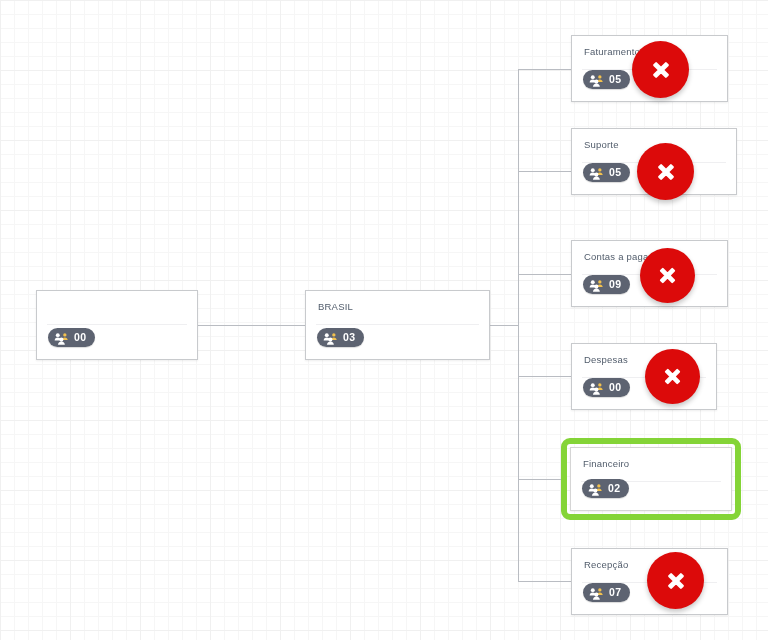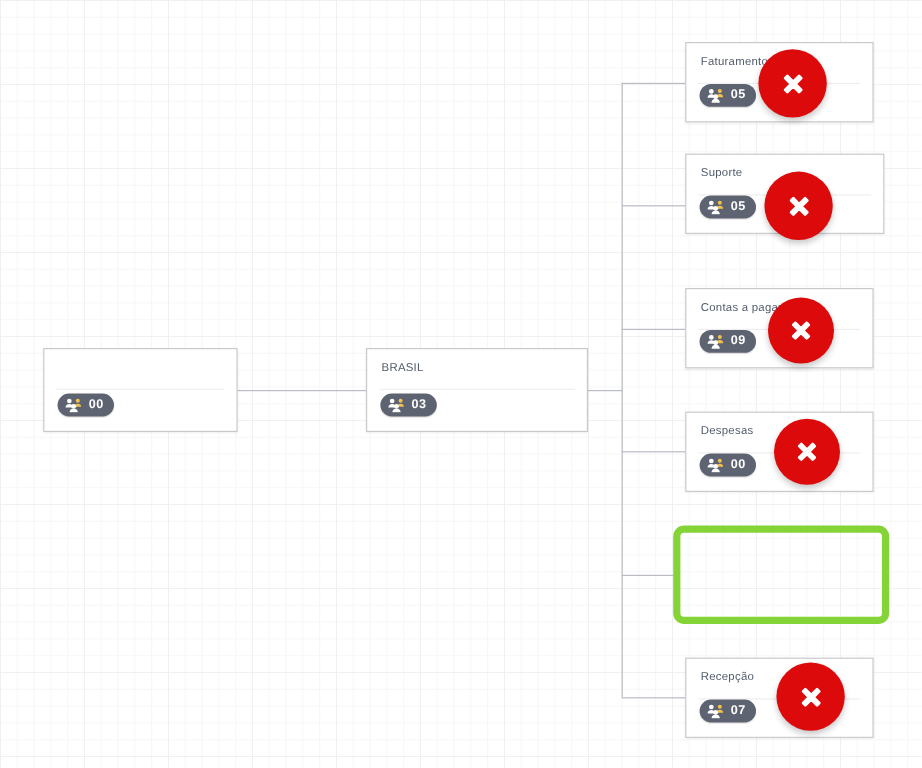--- a/index.html
+++ b/index.html
@@ -246,21 +246,21 @@
         <span class="count-value">09</span>
       </div>
     </div>
   </div>
   <div class="x-badge" style="left:640px; top:248px; width:55px; height:55px;">
     <svg viewBox="0 0 40 40" width="29" height="29" aria-hidden="true">
       <path d="M11 13.5 L13.5 11 L20 17.5 L26.5 11 L29 13.5 L22.5 20 L29 26.5 L26.5 29 L20 22.5 L13.5 29 L11 26.5 L17.5 20 Z" fill="#ffffff" stroke="#ffffff" stroke-width="3" stroke-linejoin="round"></path>
     </svg>
   </div>
 
-  <div class="node" style="left:571px; top:343px; width:157px; height:67px;">
+  <div class="node" style="left:571px; top:343px; width:146px; height:67px;">
     <div class="node-inner">
       <div class="node-title">Despesas</div>
       <div class="node-divider"></div>
       <div class="count-badge">
         <span class="people-icon">
           <svg viewBox="0 0 16 14" width="15" height="13" aria-hidden="true">
             <circle cx="4" cy="3.4" r="2.1" fill="#ffffff"></circle>
             <path d="M0.6 9.2c0-2 1.5-3.2 3.4-3.2s3.4 1.2 3.4 3.2z" fill="#ffffff"></path>
             <circle cx="11.6" cy="3.1" r="1.8" fill="#f2c14e"></circle>
             <path d="M8.6 8.6c0-1.7 1.3-2.8 3-2.8s3 1.1 3 2.8z" fill="#f2c14e"></path>
@@ -272,20 +272,39 @@
       </div>
     </div>
   </div>
   <div class="x-badge" style="left:645px; top:349px; width:55px; height:55px;">
     <svg viewBox="0 0 40 40" width="29" height="29" aria-hidden="true">
       <path d="M11 13.5 L13.5 11 L20 17.5 L26.5 11 L29 13.5 L22.5 20 L29 26.5 L26.5 29 L20 22.5 L13.5 29 L11 26.5 L17.5 20 Z" fill="#ffffff" stroke="#ffffff" stroke-width="3" stroke-linejoin="round"></path>
     </svg>
   </div>
 
   <div class="sel-ring" style="left:561px; top:438px; width:180px; height:82px;"></div>
+  <div class="node" style="left:570px; top:447px; width:162px; height:64px; border-color:#d5d5d5;">
+    <div class="node-inner">
+      <div class="node-title">Financeiro</div>
+      <div class="node-divider"></div>
+      <div class="count-badge">
+        <span class="people-icon">
+          <svg viewBox="0 0 16 14" width="15" height="13" aria-hidden="true">
+            <circle cx="4" cy="3.4" r="2.1" fill="#ffffff"></circle>
+            <path d="M0.6 9.2c0-2 1.5-3.2 3.4-3.2s3.4 1.2 3.4 3.2z" fill="#ffffff"></path>
+            <circle cx="11.6" cy="3.1" r="1.8" fill="#f2c14e"></circle>
+            <path d="M8.6 8.6c0-1.7 1.3-2.8 3-2.8s3 1.1 3 2.8z" fill="#f2c14e"></path>
+            <circle cx="7.9" cy="8.2" r="2.2" fill="#ffffff"></circle>
+            <path d="M4.2 13.6c0-2.1 1.6-3.5 3.7-3.5s3.7 1.4 3.7 3.5z" fill="#ffffff"></path>
+          </svg>
+        </span>
+        <span class="count-value">02</span>
+      </div>
+    </div>
+  </div>
 
   <div class="node" style="left:571px; top:548px; width:157px; height:67px;">
     <div class="node-inner">
       <div class="node-title">Recepção</div>
       <div class="node-divider"></div>
       <div class="count-badge">
         <span class="people-icon">
           <svg viewBox="0 0 16 14" width="15" height="13" aria-hidden="true">
             <circle cx="4" cy="3.4" r="2.1" fill="#ffffff"></circle>
             <path d="M0.6 9.2c0-2 1.5-3.2 3.4-3.2s3.4 1.2 3.4 3.2z" fill="#ffffff"></path>

